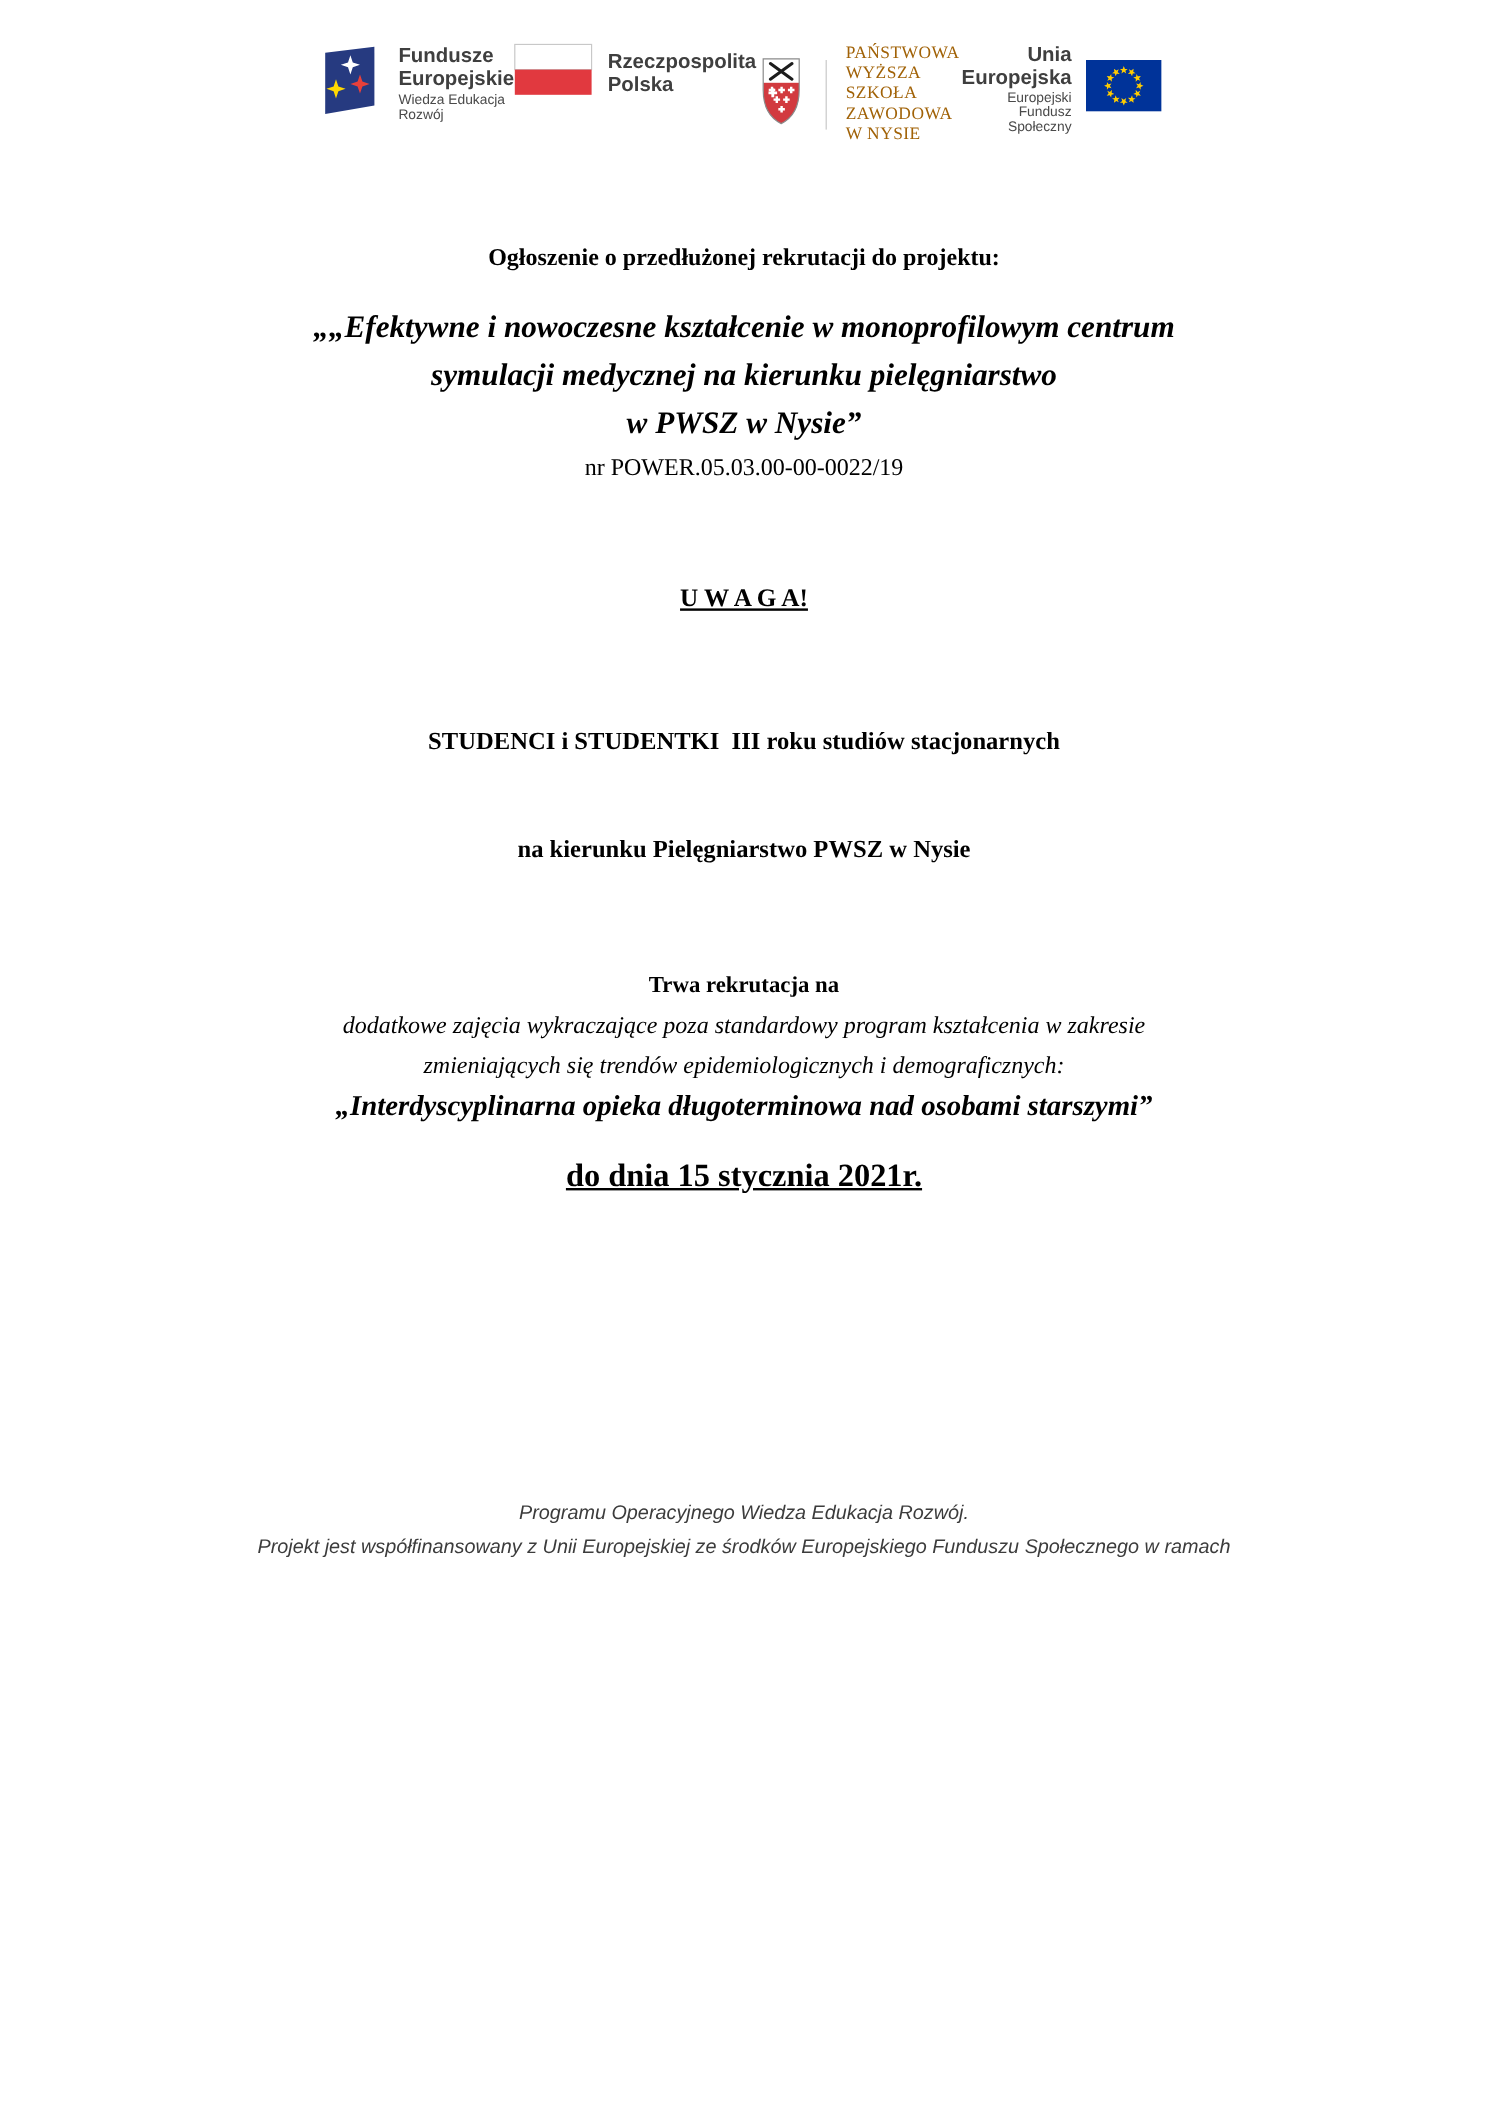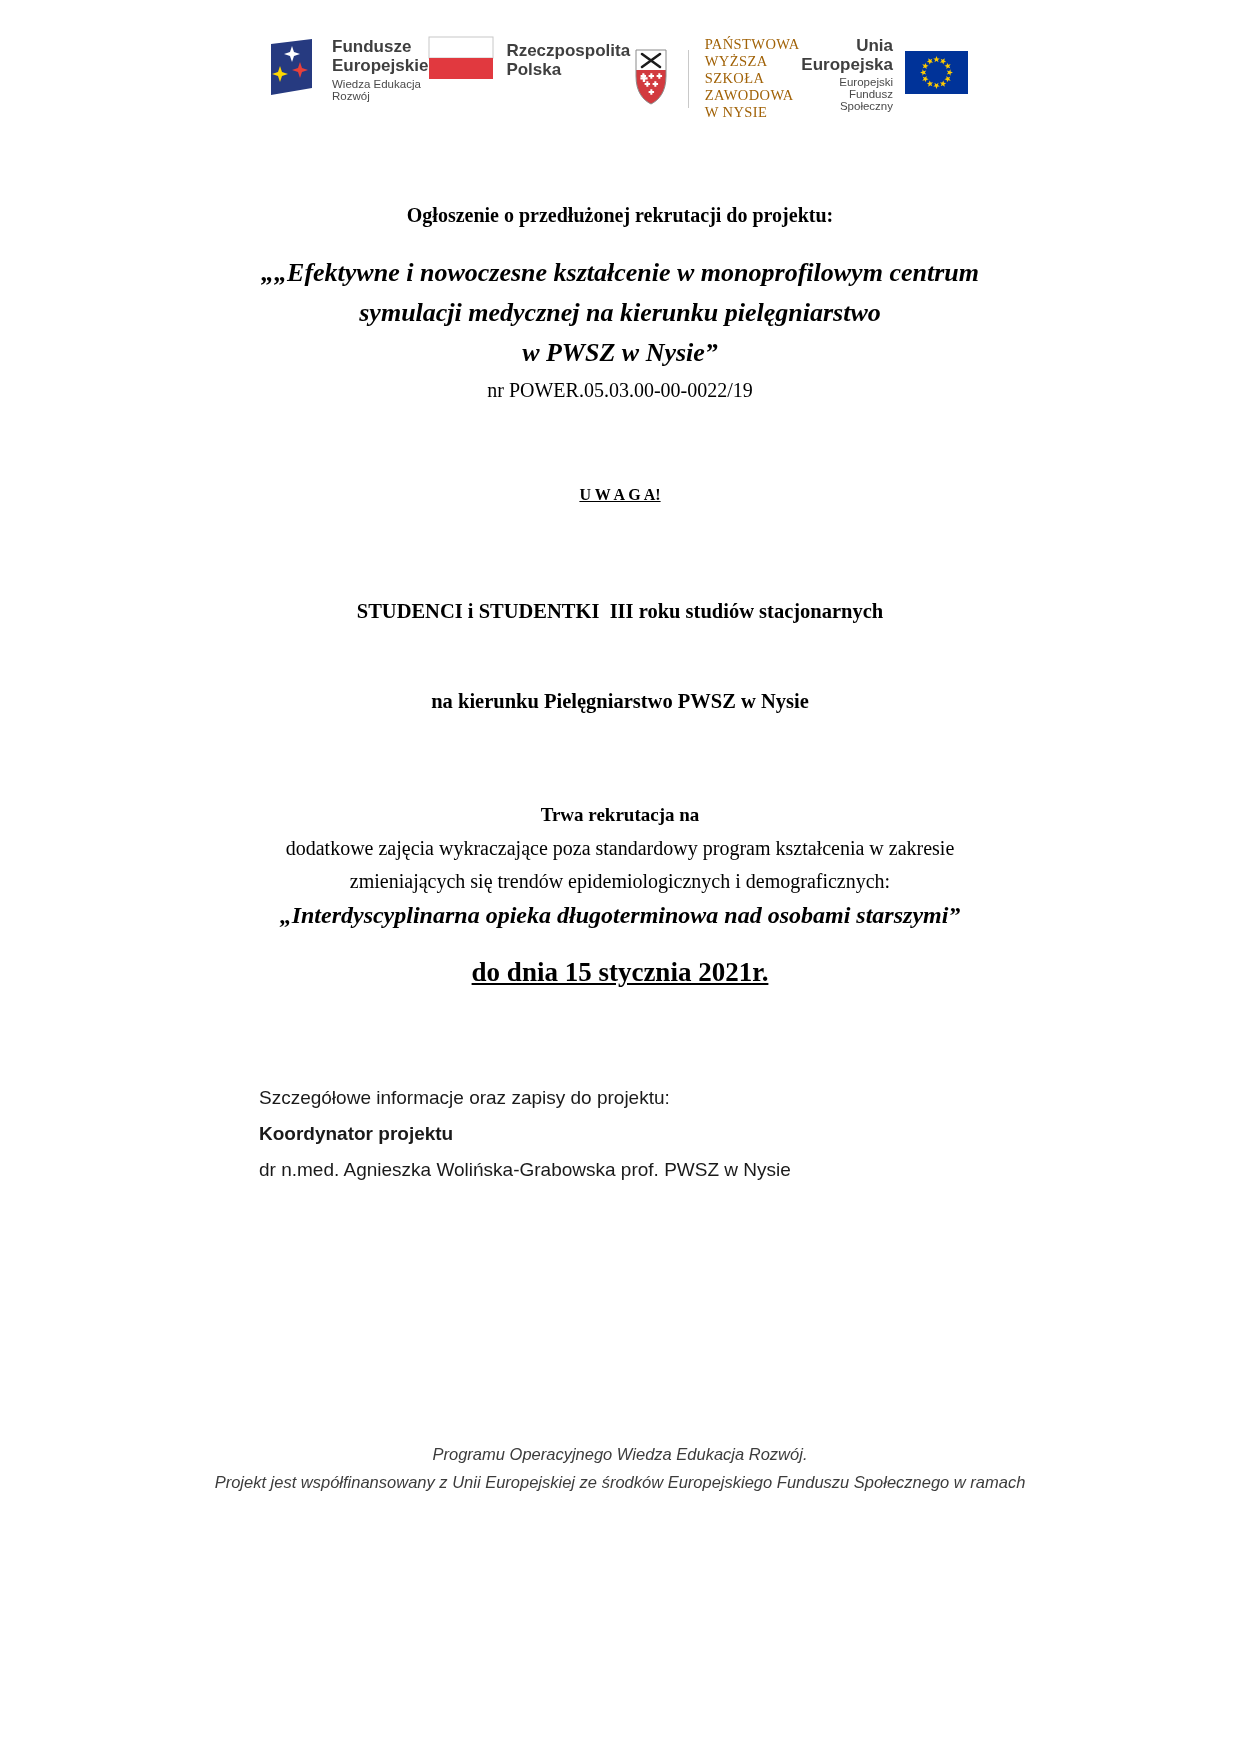--- a/index.html
+++ b/index.html
@@ -48,31 +48,31 @@
     font-weight: bold;
   }
   .project-title {
     margin-top: 26px;
     font-size: 26px;
     font-weight: bold;
     font-style: italic;
     line-height: 40px;
   }
   .project-number { margin-top: 6px; font-size: 20px; }
-  .uwaga { margin-top: 84px; font-size: 16px; font-weight: bold; }
+  .uwaga { margin-top: 84px; font-size: 21px; font-weight: bold; }
   .uwaga span { text-decoration: underline; }
   .audience {
     margin-top: 32px;
     font-size: 20.5px;
     font-weight: bold;
     line-height: 30px;
     white-space: pre-wrap;
   }
   .lead { margin-top: 28px; font-size: 19px; font-weight: bold; }
-  .desc { margin-top: 6px; font-size: 20px; line-height: 33px; }
+  .desc { margin-top: 6px; font-size: 20px; font-style: italic; line-height: 33px; }
   .course { margin-top: 4px; font-size: 24px; font-weight: bold; font-style: italic; }
   .deadline { margin-top: 28px; font-size: 27px; font-weight: bold; }
   .deadline span { text-decoration: underline; }
 
   
   .contact {
     margin-top: 92px;
     padding-left: 137px;
     font-family: "Liberation Sans", sans-serif;
     font-size: 19px;
@@ -242,24 +242,19 @@
     </div>
 
     <div class="course center">„Interdyscyplinarna opieka długoterminowa nad osobami starszymi”</div>
 
     <div class="deadline center">
       <span>do dnia 15 stycznia 2021r.</span>
     </div>
 
   </main>
 
-  <section class="contact">
-    <div>Szczegółowe informacje oraz zapisy do projektu:</div>
-    <div class="bold">Koordynator projektu</div>
-    <div>dr n.med. Agnieszka Wolińska-Grabowska prof. PWSZ w Nysie</div>
-  </section>
 
   <footer class="doc-footer">
     <div>Programu Operacyjnego Wiedza Edukacja Rozwój.</div>
     <div>Projekt jest współfinansowany z Unii Europejskiej ze środków Europejskiego Funduszu Społecznego w ramach</div>
   </footer>
 
 </div>
 
 </body></html>

